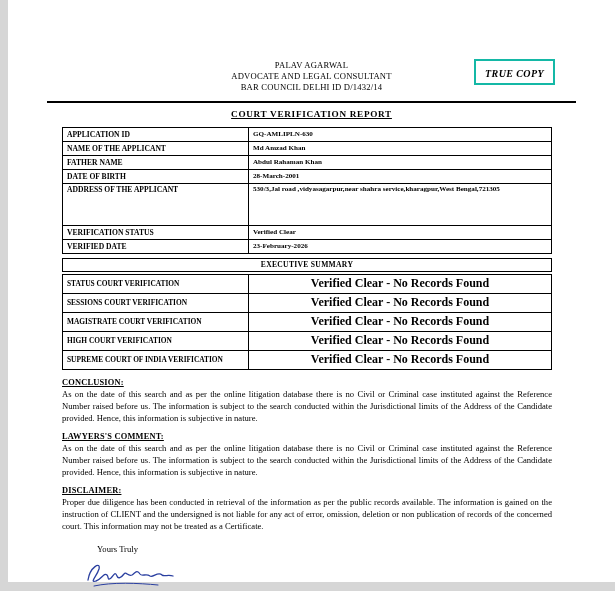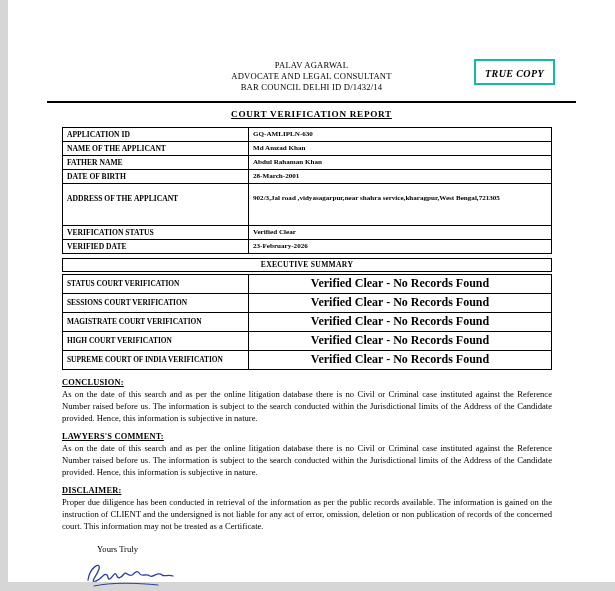--- a/index.html
+++ b/index.html
@@ -31,21 +31,21 @@
   .title {
     text-align:center; font-weight:bold; font-size:9.2px;
     letter-spacing:0.7px; text-decoration:underline; margin-top:6px;
   }
   .inner { margin-left:54px; width:490px; }
   table { border-collapse:collapse; width:100%; table-layout:fixed; }
   td { border:1px solid #000; font-weight:bold; padding:1.5px 4px; vertical-align:middle; }
   .fields { margin-top:8px; }
   .fields .lbl { width:186px; font-size:7.6px; }
   .fields .val { font-size:7.1px; }
-  .fields tr.tall td { height:42px; vertical-align:top; padding-top:10px; }
+  .fields tr.tall td { height:42px; vertical-align:top; padding-top:1px; }
   .fields td { height:14px; }
   .summary-head { margin-top:4px; }
   .summary-head td { text-align:center; font-size:7.6px; height:13px; letter-spacing:0.3px; }
   .summary { margin-top:2px; }
   .summary .lbl { width:186px; font-size:7.4px; }
   .summary .val { font-size:12px; text-align:center; }
   .summary td { height:13px; }
   .section { margin-top:8px; }
   .sec-head { font-weight:bold; font-size:8.4px; text-decoration:underline; letter-spacing:0.2px; }
   .sec-body { font-size:8.6px; line-height:1.4; margin-top:1px; text-align:justify; }
@@ -91,21 +91,21 @@
         <tr>
           <td class="lbl">FATHER NAME</td>
           <td class="val">Abdul Rahaman Khan</td>
         </tr>
         <tr>
           <td class="lbl">DATE OF BIRTH</td>
           <td class="val">28-March-2001</td>
         </tr>
         <tr class="tall">
           <td class="lbl">ADDRESS OF THE APPLICANT</td>
-          <td class="val">902/3,Jal road ,vidyasagarpur,near shahra service,kharagpur,West Bengal,721305</td>
+          <td class="val">530/3,Jal road ,vidyasagarpur,near shahra service,kharagpur,West Bengal,721305</td>
         </tr>
         <tr>
           <td class="lbl">VERIFICATION STATUS</td>
           <td class="val">Verified Clear</td>
         </tr>
         <tr>
           <td class="lbl">VERIFIED DATE</td>
           <td class="val">23-February-2026</td>
         </tr>
       </tbody>

